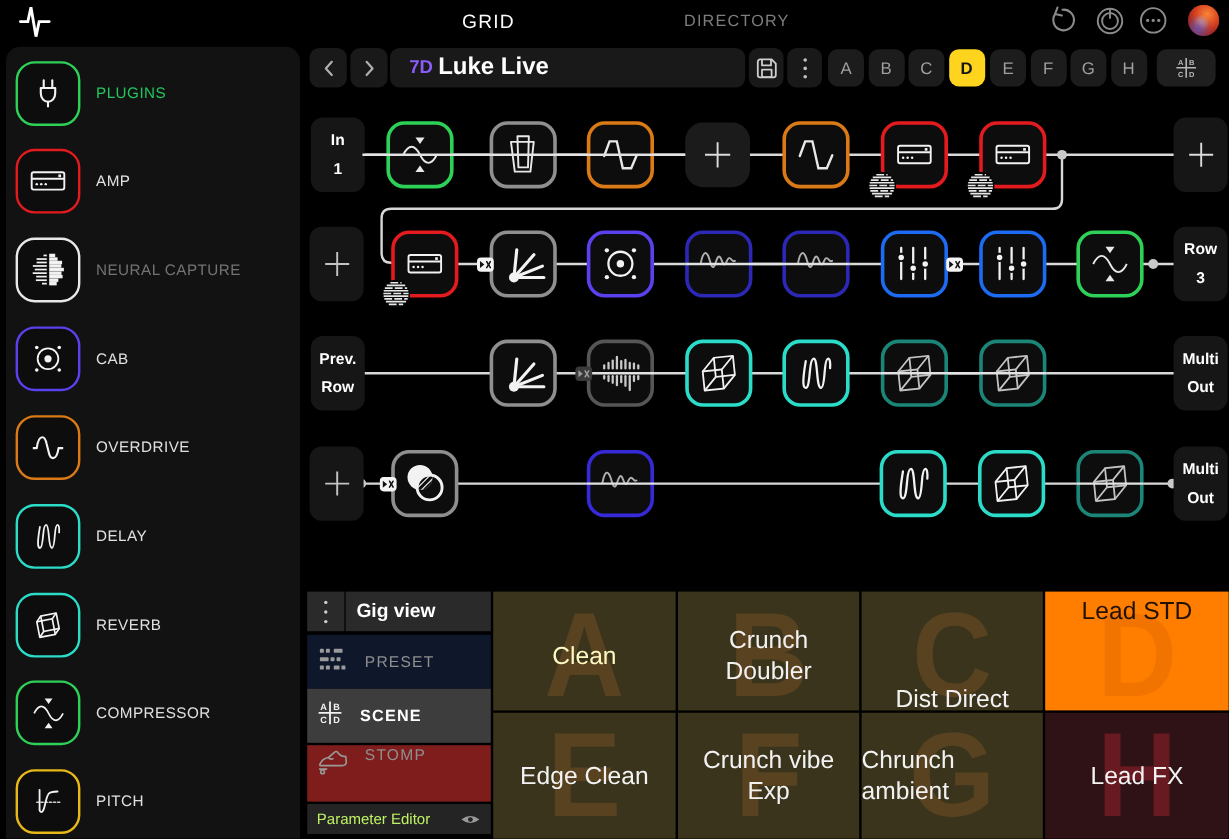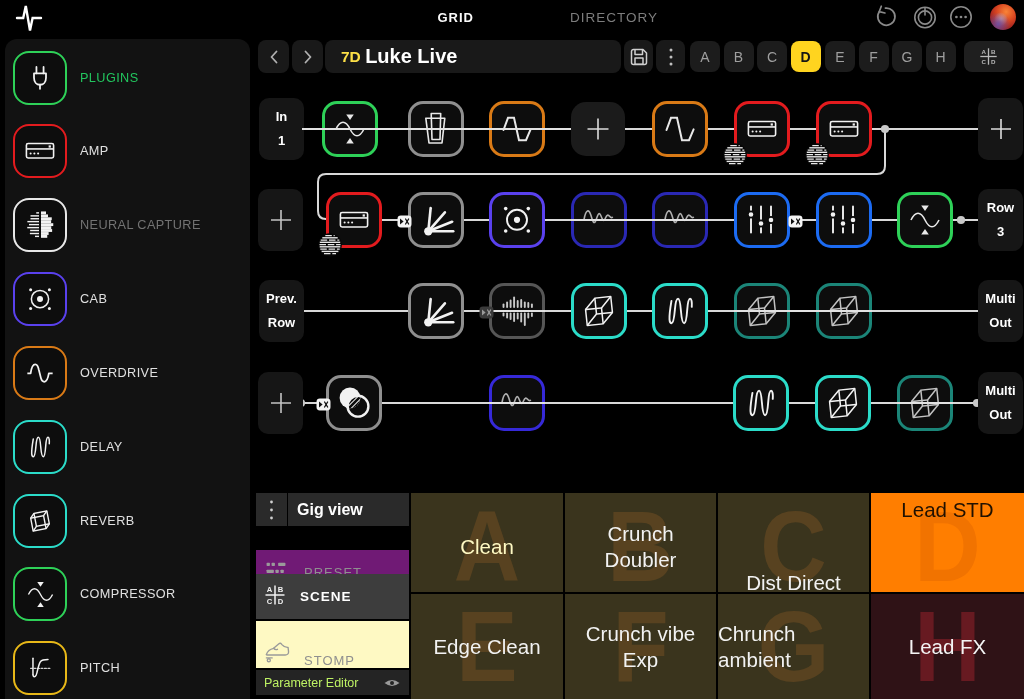--- a/index.html
+++ b/index.html
@@ -2,21 +2,21 @@
 <html><head><meta charset="utf-8"><style>
 *{margin:0;padding:0;box-sizing:border-box}
 body{width:1024px;height:699px;background:#000;font-family:"Liberation Sans",sans-serif;position:relative;overflow:hidden}
 .ab{position:absolute}
 .b{position:absolute;border-radius:15px;background:#0d0d0d;display:flex;align-items:center;justify-content:center}
 .lb{position:absolute;width:45px;height:62px;border-radius:10px;background:#161616;color:#fff;font-weight:bold;font-size:13px;line-height:24px;display:flex;flex-direction:column;align-items:center;justify-content:center;text-align:center}
 </style></head><body>
 <div class="ab" style="left:12px;top:1px"><svg width="34" height="34" viewBox="0 0 32 34">
       <path d="M4,17 h6.2 l2.6,-12 l4.2,24.5 l2.6,-12.5 h8.4" stroke="#fff" stroke-width="2.4" fill="none" stroke-linejoin="miter" stroke-linecap="round"></path>
     </svg></div>
-<div class="ab" style="left:340px;top:10px;width:134px;text-align:right;color:#fafafa;font-size:13px;font-weight:700;letter-spacing:1px">GRID</div>
+<div class="ab" style="left:340px;top:10px;width:134px;text-align:center;color:#fafafa;font-size:16px;font-weight:400;letter-spacing:1px">GRID</div>
 <div class="ab" style="left:547px;top:10px;width:134px;text-align:center;color:#7d7d7d;font-size:13.5px;letter-spacing:1px">DIRECTORY</div>
 <div class="ab" style="left:873px;top:4px"><svg width="26" height="26" viewBox="0 0 26 26">
       <g stroke="#8a8a8a" fill="none" stroke-width="1.7" stroke-linecap="round" stroke-linejoin="round">
     <path d="M6.4,7.6 A8.6,8.6 0 1 0 12.4,4.1"></path>
     <path d="M8.3,2.2 L6.2,7.7 L11.9,9.0" fill="none"></path>
       </g>
     </svg></div>
 <div class="ab" style="left:911px;top:3px"><svg width="28" height="28" viewBox="0 0 28 28">
       <g stroke="#8a8a8a" fill="none" stroke-width="1.6" stroke-linecap="round">
     <circle cx="14" cy="14.5" r="10.2"></circle>
@@ -145,21 +145,21 @@
     <svg width="12" height="16" viewBox="0 0 12 16">
       <path d="M8.5,2.5 L3.5,8 L8.5,13.5" stroke="#b0b0b0" stroke-width="1.8" fill="none" stroke-linecap="round" stroke-linejoin="round"></path>
     </svg>
   </div>
 <div class="ab" style="left:292px;top:40px;width:31px;height:33px;border-radius:8px;background:#191919;display:flex;align-items:center;justify-content:center;">
     <svg width="12" height="16" viewBox="0 0 12 16">
       <path d="M3.5,2.5 L8.5,8 L3.5,13.5" stroke="#b0b0b0" stroke-width="1.8" fill="none" stroke-linecap="round" stroke-linejoin="round"></path>
     </svg>
   </div>
 <div class="ab" style="left:325px;top:40px;width:296px;height:33px;border-radius:8px;background:#191919;display:flex;align-items:center;padding-left:16px">
-    <span style="color:#fde047;font-size:15.5px;font-weight:bold">7D&nbsp;</span>
+    <span style="color:#8b5cf6;font-size:15.5px;font-weight:bold">7D&nbsp;</span>
     <span style="color:#fff;font-size:20px;font-weight:bold">Luke Live</span>
   </div>
 <div class="ab" style="left:624px;top:40px;width:29px;height:33px;border-radius:8px;background:#191919;display:flex;align-items:center;justify-content:center;">
     <svg width="20" height="20" viewBox="0 0 20 20">
       <g stroke="#cfcfcf" fill="none" stroke-width="1.5" stroke-linejoin="round">
     <path d="M2.5,4.5 a2,2 0 0 1 2,-2 H14 L17.5,6 V15.5 a2,2 0 0 1 -2,2 H4.5 a2,2 0 0 1 -2,-2 z"></path>
     <path d="M6,2.8 V7.5 H13.5 V2.8"></path>
     <rect x="6" y="11" width="8" height="6.3"></rect>
       </g>
     </svg>
@@ -619,21 +619,21 @@
 <div class="ab" style="left:256px;top:493px;width:31px;height:33px;background:#2a2a2a;display:flex;align-items:center;justify-content:center">
     <svg width="5" height="22" viewBox="0 0 5 22">
       <g fill="#d0d0d0">
         <circle cx="2.5" cy="3" r="1.4"></circle>
         <circle cx="2.5" cy="11" r="1.4"></circle>
         <circle cx="2.5" cy="19" r="1.4"></circle>
       </g>
     </svg>
   </div>
 <div class="ab" style="left:288px;top:493px;width:121px;height:33px;background:#2a2a2a;display:flex;align-items:center;padding-left:9px;color:#fff;font-size:16px;font-weight:bold">Gig view</div>
-<div class="ab" style="left:256px;top:550px;width:153px;height:45px;background:#701a75;display:flex;align-items:center">
+<div class="ab" style="left:256px;top:529px;width:153px;height:45px;background:#0f172a;display:flex;align-items:center">
     <span style="margin-left:9px"><svg width="24" height="24" viewBox="0 0 23 21">
         <g fill="#9a9a9a">
           <rect x="1.5" y="2.5" width="3.2" height="3.2" rx="0.7"></rect>
           <rect x="6.3" y="2.5" width="3.2" height="3.2" rx="0.7"></rect>
           <rect x="12.6" y="2.5" width="7" height="3.2" rx="0.7"></rect>
           <rect x="1.5" y="9.2" width="7" height="3.2" rx="0.7"></rect>
           <rect x="10" y="9.2" width="3.2" height="3.2" rx="0.7"></rect>
           <rect x="14.8" y="9.2" width="3.2" height="3.2" rx="0.7"></rect>
           <rect x="1.5" y="15.9" width="3.2" height="3.2" rx="0.7"></rect>
           <rect x="6.3" y="15.9" width="3.2" height="3.2" rx="0.7"></rect>
@@ -651,21 +651,21 @@
         </g>
     <g fill="#f2f2f2" font-family="Liberation Sans" font-weight="bold" font-size="7.6" text-anchor="middle">
     <text x="5.6" y="8.4">A</text>
           <text x="16.4" y="8.4">B</text>
           <text x="5.6" y="19.6">C</text>
           <text x="16.4" y="19.6">D</text>
         </g>
       </svg></span>
     <span style="margin-left:14px;color:#fff;font-size:13.5px;font-weight:bold;letter-spacing:1px">SCENE</span>
   </div>
-<div class="ab" style="left:256px;top:621px;width:153px;height:47px;background:#fef9c3;display:flex;align-items:flex-end">
+<div class="ab" style="left:256px;top:621px;width:153px;height:47px;background:#7f1d1d;display:flex;align-items:flex-start">
     <span style="margin-left:8px"><svg width="26" height="26" viewBox="0 0 27 24">
         <g stroke="#9a9a9a" fill="none" stroke-width="1.4" stroke-linecap="round" stroke-linejoin="round">
     <path d="M2.5,15.5 C3.5,12.5 6.5,10 10,9.2 L15.5,4.4 C16.3,3.7 17.4,3.8 18,4.6 L18.6,5.4 C20.4,7.6 22.8,8.4 25,8.2 L25.5,12.6 C25.7,14.8 24.2,16.2 22,16.2 L4,16.2 C2.9,16.2 2.3,15.9 2.5,15.5 z"></path>
     <path d="M10,9.2 C11,10.4 12.6,10.8 14,10.2 M2.5,19.2 H8.5"></path>
     <circle cx="5" cy="21.6" r="1.6"></circle>
         </g>
       </svg></span>
     <span style="margin-left:14px;color:#8f8f8f;font-size:13px;letter-spacing:1px">STOMP</span>
   </div>
 <div class="ab" style="left:256px;top:670px;width:153px;height:25px;background:#242424;display:flex;align-items:center">

